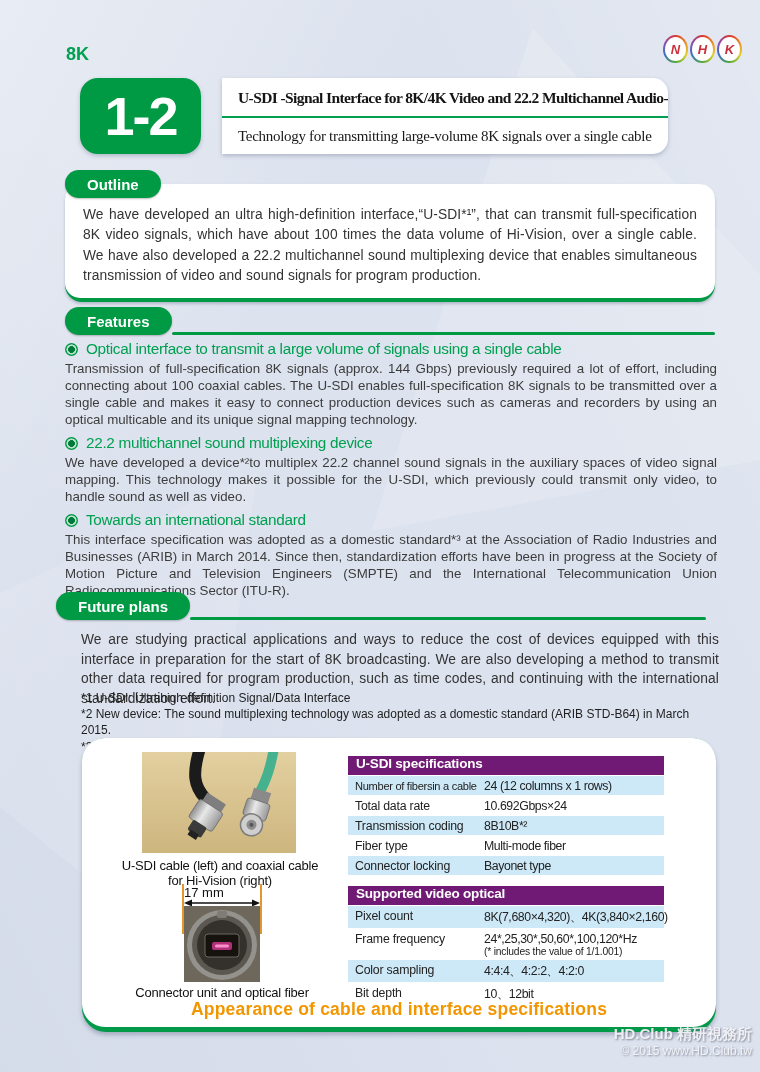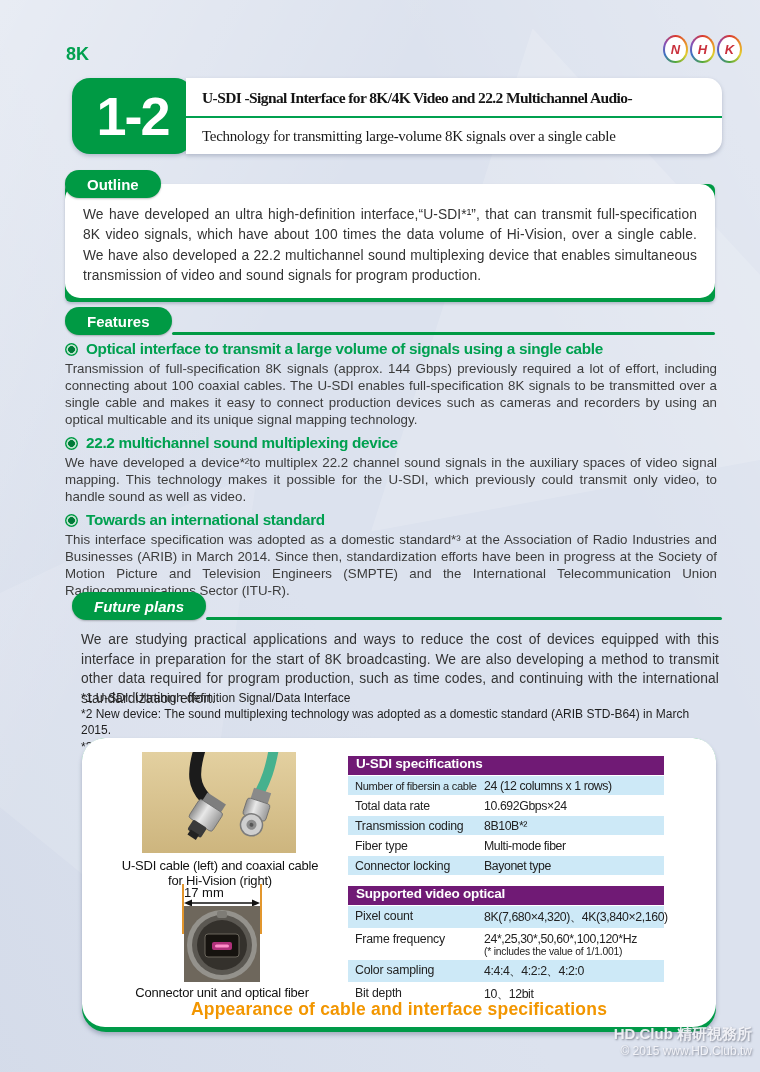--- a/index.html
+++ b/index.html
@@ -25,57 +25,57 @@
   
   .nhk-logo { position:absolute; left:663px; top:35px; display:flex; gap:2px; }
   .egg { width:25px; height:28px; border-radius:50% 50% 50% 50% / 53% 53% 47% 47%; padding:2px;
     background:conic-gradient(#d9372f,#e8902a,#e3cf2e,#52a83a,#3a72c2,#8a4fb5,#d9372f);
     box-sizing:border-box; }
   .egg-inner { width:100%; height:100%; background:#fff; border-radius:inherit;
     display:flex; align-items:center; justify-content:center;
     color:#c9303c; font-weight:bold; font-size:13px; font-style:italic; }
 
   
-  .header-row { position:absolute; left:72px; top:78px; width:650px; height:76px; display:flex;
-    filter:drop-shadow(0 2px 2px rgba(90,100,130,0.35)); }
+  .header-row { position:absolute; left:80px; top:78px; width:588px; height:76px; display:flex;
+    filter:drop-shadow(0 2px 2px rgba(90,100,130,0.35));gap:28px; }
   .num-badge { width:121px; background:#009a44; border-radius:18px; color:#fff;
     display:flex; align-items:center; justify-content:center;
     font-size:54px; font-weight:bold; letter-spacing:-2px; }
   .title-box { flex:1; margin-left:-7px; background:#fff; border-radius:0 15px 15px 0;
     display:flex; flex-direction:column; overflow:hidden;font-family:Liberation Serif, serif; }
   .title-main { flex:1; display:flex; align-items:center; padding:2px 16px 0;
     font-size:15.5px; font-weight:bold; letter-spacing:-0.6px; color:#151515; white-space:nowrap; }
   .title-divider { height:2px; background:#00a04f; }
   .title-sub { flex:1; display:flex; align-items:center; padding:0 16px;
     font-size:15px; letter-spacing:-0.3px; color:#1a1a1a; white-space:nowrap; }
 
   
   .pill { background:#009a44; color:#fff; font-weight:bold; font-size:15px;
     height:28px; border-radius:15px; display:flex; align-items:center; justify-content:center;
     padding:0 22px; box-shadow:0 1px 2px rgba(0,0,0,0.25); white-space:nowrap; }
 
   .outline-pill { position:absolute; left:65px; top:170px; z-index:3; }
   .outline-wrap { position:absolute; left:65px; top:184px; width:650px; background:#009a44;
-    border-radius:6px; padding-bottom:4px; box-shadow:0 2px 3px rgba(90,100,130,0.35); }
+    border-radius:17px; padding-bottom:4px; box-shadow:0 2px 3px rgba(90,100,130,0.35); }
   .outline-inner { background:#fff; border-radius:15px; padding:21px 18px 11px; }
   .body-text { font-size:13.8px; line-height:1.48; color:#333; text-align:justify; letter-spacing:0.1px; }
 
   .section-header { position:absolute; width:650px; display:flex; align-items:flex-end; }
   .section-line { flex:1; height:3px; background:#009a44; border-radius:2px; }
 
   .features-header { left:65px; top:307px; }
   .features-list { position:absolute; left:65px; top:340px; width:652px; }
   .feature-item { margin-bottom:6px; }
   .feature-head { display:flex; align-items:center; gap:8px; margin-bottom:2px; }
   .bullet { width:13px; height:13px; border-radius:50%; flex:0 0 13px;
     background:radial-gradient(circle, #007a38 0 34%, #bfe3cf 40% 52%, #009a44 58% 100%); }
-  .feature-title { color:#00a050; font-weight:bold; font-size:15.3px; letter-spacing:-0.3px; white-space:nowrap; }
+  .feature-title { color:#00a050; font-weight:normal; font-size:15.3px; letter-spacing:-0.3px; white-space:nowrap; }
   .feature-body { font-size:13.3px; line-height:1.28; color:#3c3c3c; text-align:justify; }
 
-  .future-header { left:72px; top:592px;font-style:italic; }
+  .future-header { left:56px; top:592px; }
   .future-body { position:absolute; left:81px; top:630px; width:638px; font-size:13.8px;
     line-height:1.42; color:#333; text-align:justify; }
   .footnotes { position:absolute; left:81px; top:690px; width:640px; font-size:12px;
     line-height:1.35; color:#1e1e1e; }
 
   
   .bottom-wrap { position:absolute; left:82px; top:738px; width:634px; height:294px;
     background:#009a48; border-radius:24px; box-shadow:0 3px 4px rgba(90,100,130,0.4); }
   .bottom-inner { position:absolute; left:0; right:0; top:0; bottom:5px; background:#fff; border-radius:23px; }
 

